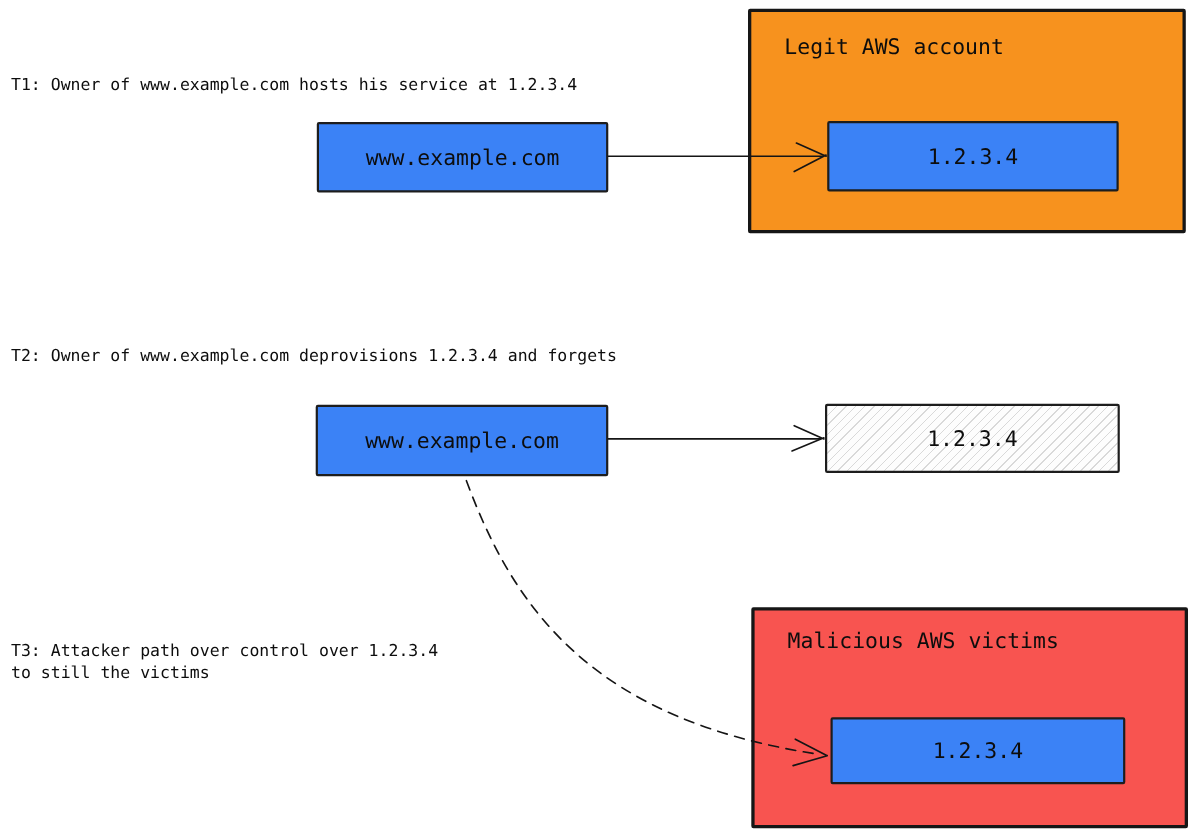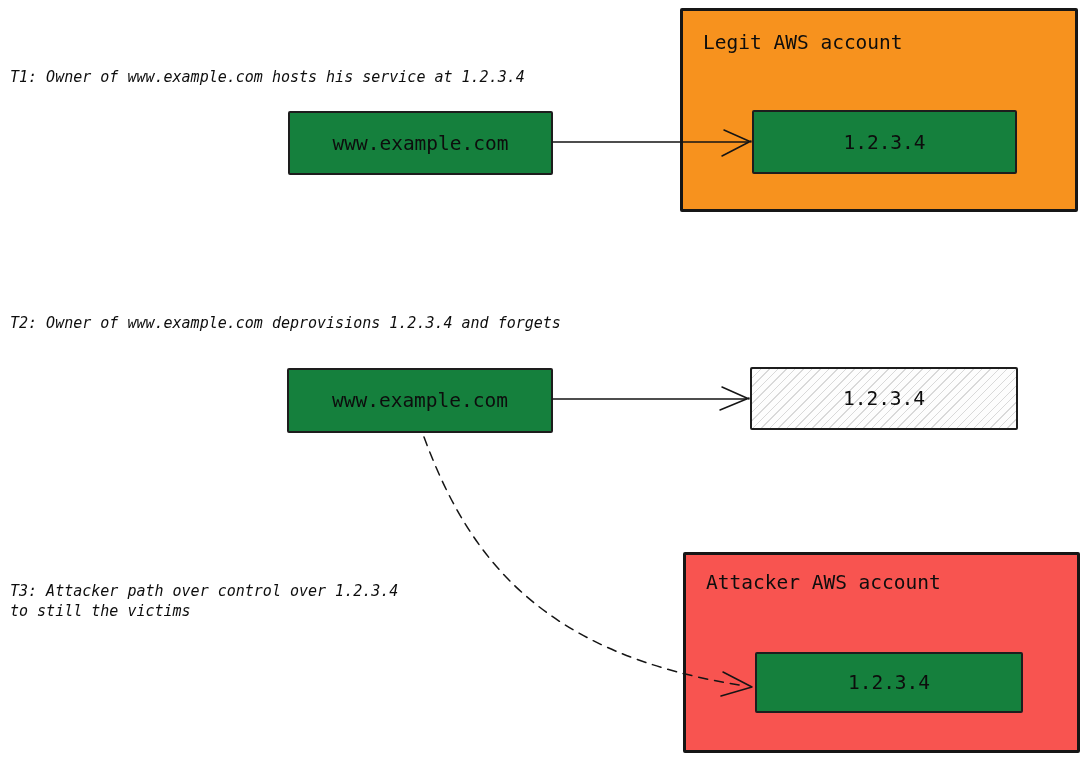--- a/index.html
+++ b/index.html
@@ -4,43 +4,43 @@
 <style>
   html, body { margin: 0; padding: 0; background: #ffffff; }
   .canvas {
     position: relative;
     width: 1090px;
     height: 764px;
     background: #ffffff;
     font-family: "DejaVu Sans Mono", "Liberation Mono", monospace;
     overflow: hidden;
   }
-  .caption { position: absolute; left: 10px; color: #0d0d0d; z-index: 3; font-style: italic; }
+  .caption { position: absolute; left: 10px; color: #0d0d0d; z-index: 3; }
   .cap-line { font-size: 15px; line-height: 19.5px; white-space: pre; }
 
   .container {
     position: absolute;
     border: 3px solid #161616;
     border-radius: 2px;
     box-sizing: border-box;
     z-index: 1;
   }
   .container-legit   { left: 680px; top: 8px;   width: 398px; height: 204px; background: #f7921e; }
   .container-malicious { left: 683px; top: 552px; width: 397px; height: 201px; background: #f85450; }
   .container-title {
-    position: absolute; left: 20px;
+    position: absolute; left: 30px;
     font-size: 19.5px; color: #0d0d0d; white-space: pre;
   }
   .container-legit .container-title { top: 20px; }
   .container-malicious .container-title { top: 16px; }
 
   .node {
     position: absolute;
     display: flex; align-items: center; justify-content: center;
-    background: #15803d;
+    background: #3b82f6;
     border: 2px solid #1d1d1d;
     border-radius: 2px;
     box-sizing: border-box;
     font-size: 19.5px; color: #0d0d0d;
     z-index: 2;
     white-space: pre;
   }
   .node-t1-source { left: 288px; top: 111px; width: 265px; height: 64px; }
   .node-t1-target { left: 752px; top: 110px; width: 265px; height: 64px; }
   .node-t2-source { left: 287px; top: 368px; width: 266px; height: 65px; }
@@ -77,21 +77,21 @@
   <div class="caption" style="top:582px">
     <div class="cap-line">T3: Attacker path over control over 1.2.3.4</div>
     <div class="cap-line">to still the victims</div>
   </div>
 
   <div class="container container-legit">
     <div class="container-title">Legit AWS account</div>
   </div>
 
   <div class="container container-malicious">
-    <div class="container-title">Attacker AWS account</div>
+    <div class="container-title">Malicious AWS victims</div>
   </div>
 
   <div class="node node-t1-source">
     <span>www.example.com</span>
   </div>
   <div class="node node-t1-target">
     <span>1.2.3.4</span>
   </div>
 
   <div class="node node-t2-source">

